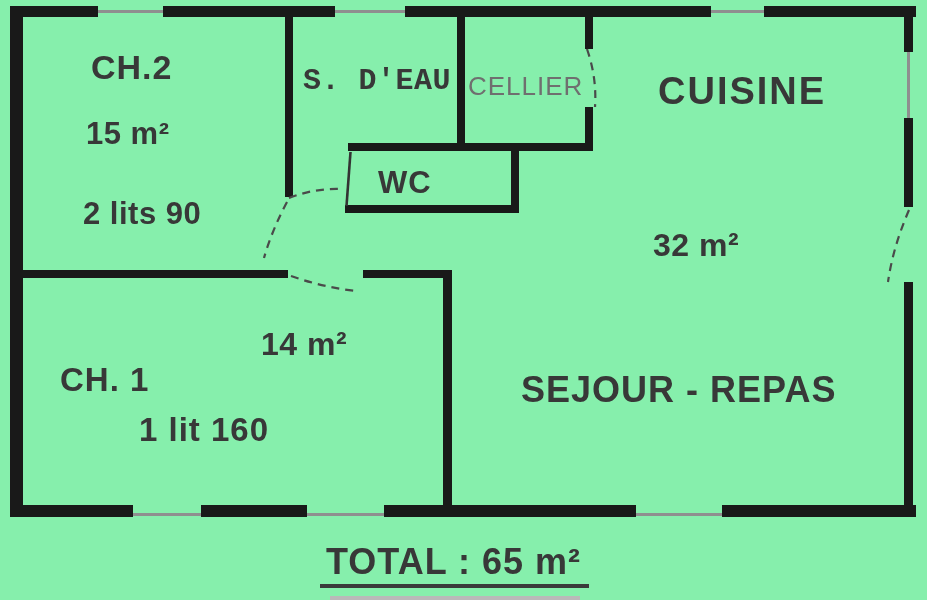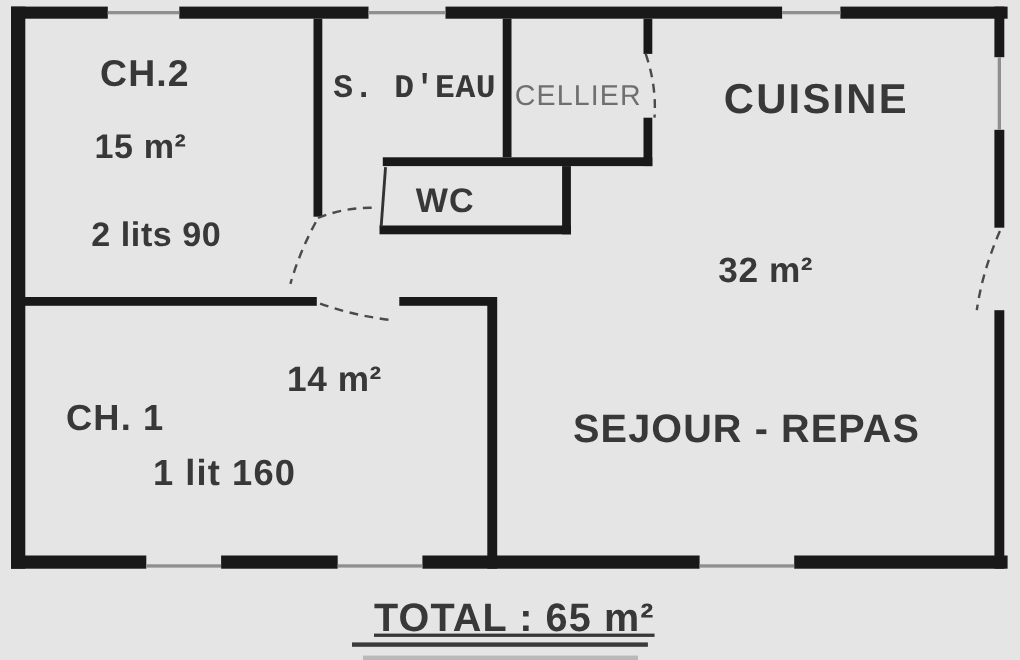--- a/index.html
+++ b/index.html
@@ -1,18 +1,18 @@
 <!DOCTYPE html>
 <html><head>
 <meta charset="utf-8">
 <style>
   html,body{margin:0;padding:0;background:#ffffff;}
   #canvas{
     position:relative;width:927px;height:600px;overflow:hidden;
-    background:#e5e5e5;
+    background:#86efac;
     font-family:"Liberation Sans","DejaVu Sans",sans-serif;
   }
   .wall{position:absolute;background:#191919;}
   .win{position:absolute;background:#8f8f8f;}
   .lbl{position:absolute;line-height:1;color:#383838;font-weight:700;white-space:nowrap;}
   .lbl.big{font-size:38px;letter-spacing:2px;}
   .lbl.room{font-size:33px;letter-spacing:1px;}
   .lbl.info{font-size:31px;letter-spacing:0.5px;}
   .lbl.small{font-size:26px;font-weight:400;color:#6f6f6f;letter-spacing:1px;}
   .lbl.total{font-size:36px;letter-spacing:1px;}
@@ -82,17 +82,17 @@
 
   <div class="lbl big" style="left:658px;top:72px;">CUISINE</div>
   <div class="lbl info" style="left:653px;top:229px;font-size:32px;">32 m²</div>
 
   <div class="lbl room" style="left:60px;top:331px;margin-top:32px;">CH. 1</div>
   <div class="lbl info" style="left:261px;top:328px;font-size:32px;">14 m²</div>
   <div class="lbl room" style="left:139px;top:413px;">1 lit 160</div>
 
   <div class="lbl" style="left:521px;top:372px;font-size:36px;letter-spacing:1px;">SEJOUR - REPAS</div>
 
-  <div class="lbl total" style="left:340px;top:544px;text-decoration:underline;">TOTAL : 65 m²</div>
+  <div class="lbl total" style="left:326px;top:544px;">TOTAL : 65 m²</div>
   <div class="underbar" style="left:320px;top:584px;width:269px;height:4px;"></div>
   <div class="ghostbar" style="left:330px;top:596px;width:250px;height:4px;"></div>
 
 </div>
 
 </body></html>

